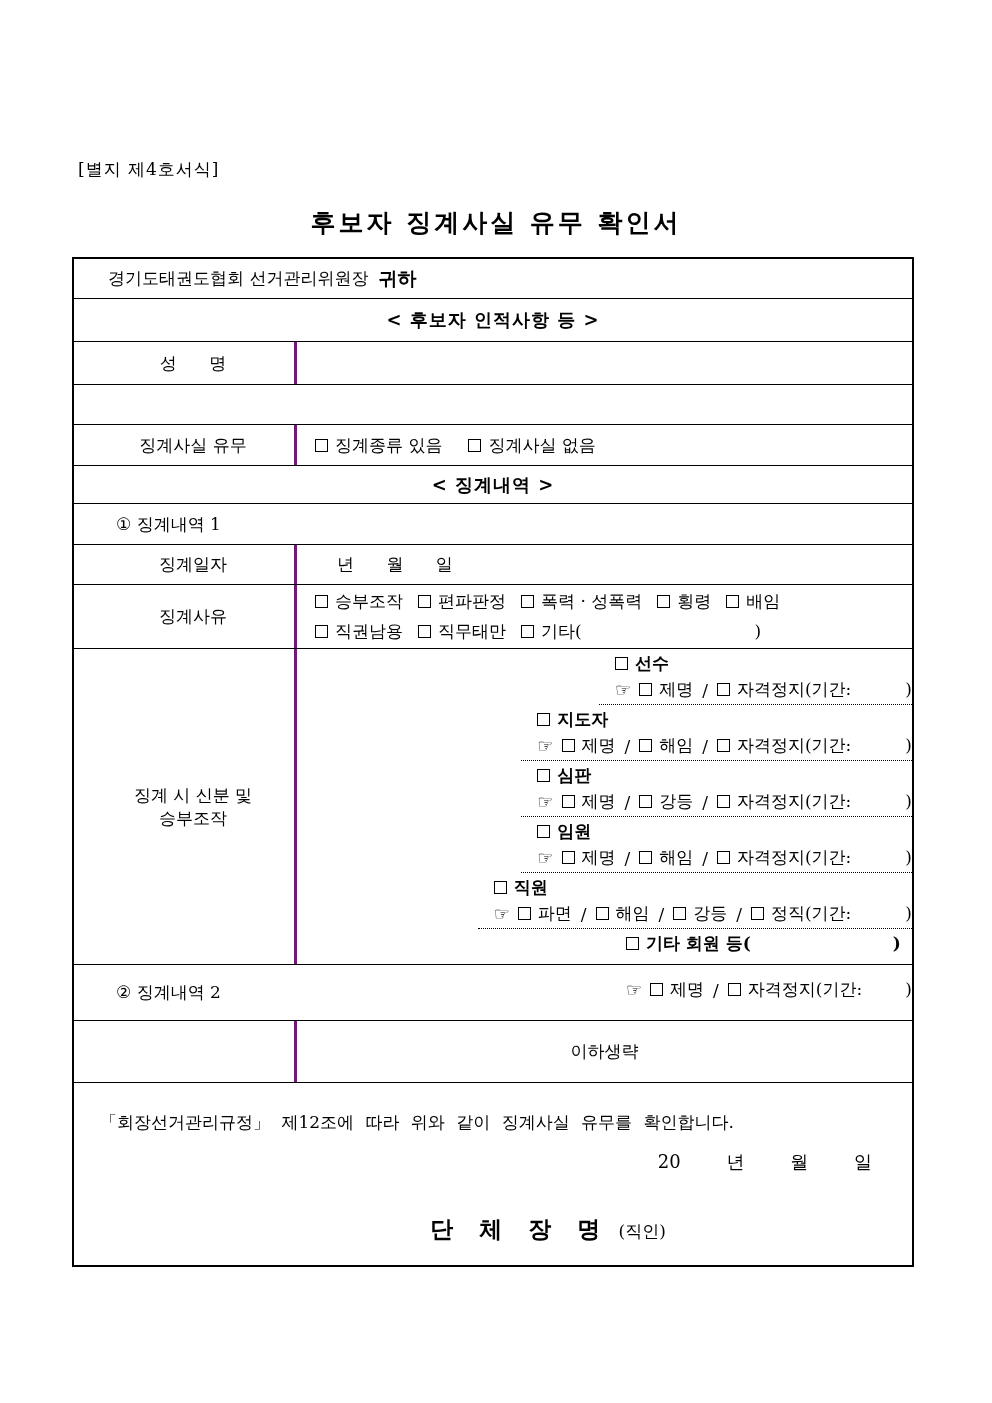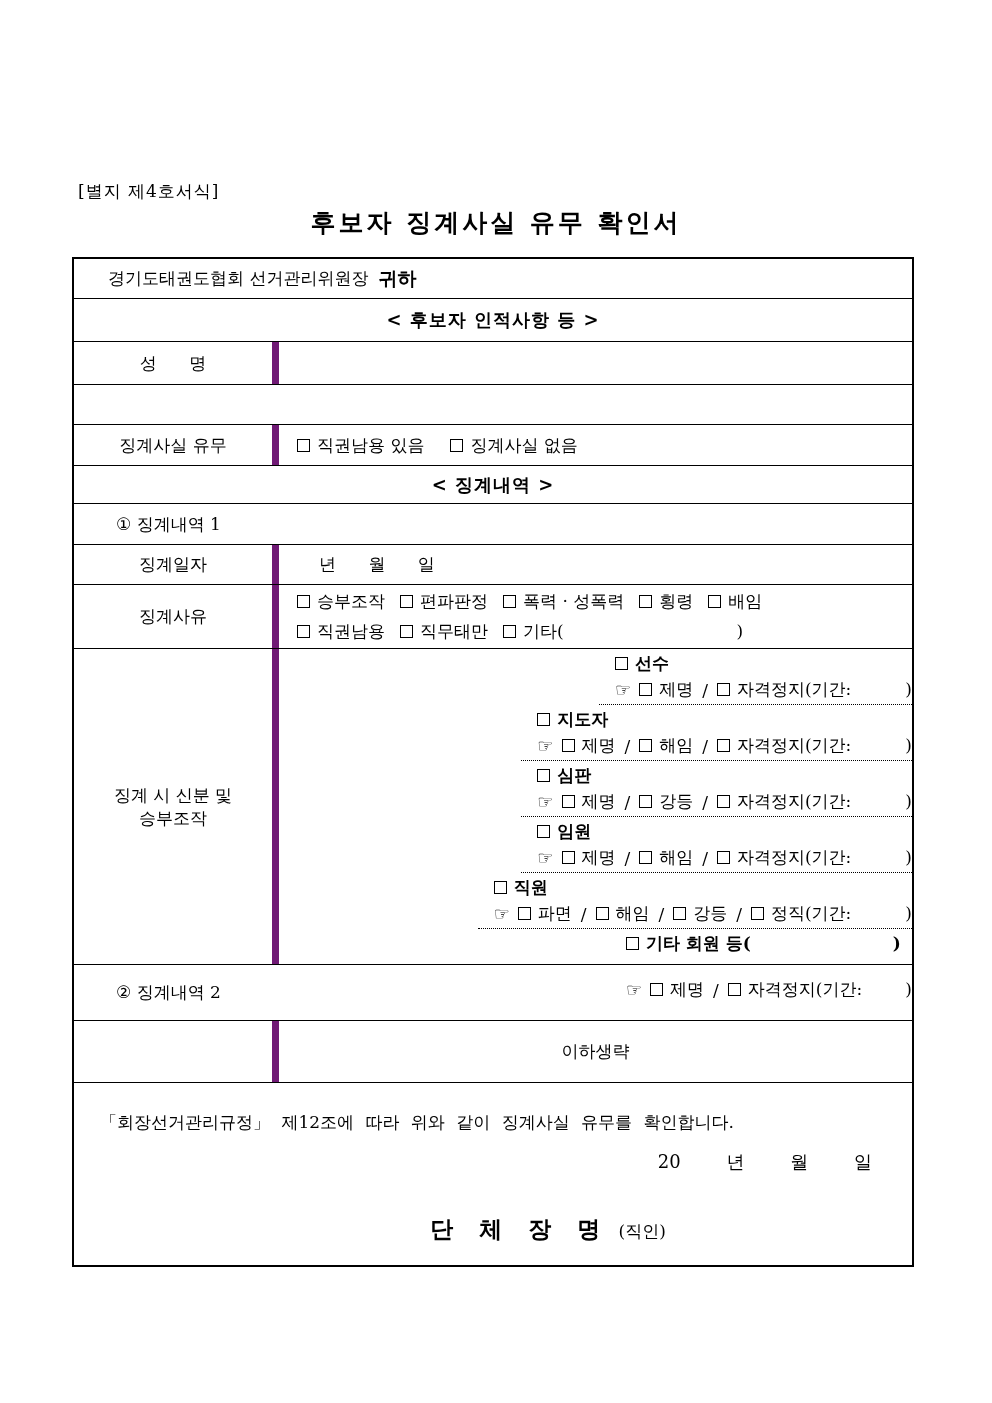--- a/index.html
+++ b/index.html
@@ -8,21 +8,21 @@
     position: relative;
     width: 992px;
     height: 1403px;
     font-family: "DejaVu Serif", "Liberation Serif", "DejaVu Sans", serif;
     color: #000;
     font-size: 17px;
   }
   .form-label {
     position: absolute;
     left: 78px;
-    top: 180px;
+    top: 158px;
     font-size: 17px;
     letter-spacing: 1px;
   }
   .doc-title {
     position: absolute;
     left: 0; right: 0;
     top: 206px;
     text-align: center;
     font-size: 25px;
     font-weight: bold;
@@ -33,28 +33,29 @@
     left: 72px;
     top: 257px;
     width: 842px;
     border: 2px solid #000;
     background: #fff;
   }
   .row { display: flex; align-items: stretch; border-bottom: 1px solid #000; }
   .row:last-child { border-bottom: none; }
   .lcell {
     flex: 0 0 205px;
-    border-right: 7px solid #701a75;
+    border-right: 3px solid #701a75;
     display: flex;
     flex-direction: column;
     align-items: center;
     justify-content: center;
     text-align: center;
     white-space: pre-wrap;
     line-height: 1.35;
+    margin-left: 18px;
   }
   .rcell {
     flex: 1;
     display: flex;
     align-items: center;
     padding-left: 18px;
     white-space: pre-wrap;
   }
   .rcell.center { justify-content: center; padding-left: 0; }
   .full { flex: 1; display: flex; align-items: center; }
@@ -131,21 +132,21 @@
     <div class="lcell">성      명</div>
     <div class="rcell"></div>
   </div>
 
   <div class="row h52">
     <div class="rcell"></div>
   </div>
 
   <div class="row h41">
     <div class="lcell">징계사실 유무</div>
-    <div class="rcell cb-row" id="fact-options"><span class="cb-item"><span class="cb"></span><span>직권남용 있음</span></span><span class="cb-item"><span class="cb"></span><span>징계사실 없음</span></span></div>
+    <div class="rcell cb-row" id="fact-options"><span class="cb-item"><span class="cb"></span><span>징계종류 있음</span></span><span class="cb-item"><span class="cb"></span><span>징계사실 없음</span></span></div>
   </div>
 
   <div class="row h38">
     <div class="full center sec-header">&lt; 징계내역 &gt;</div>
   </div>
 
   <div class="row h41">
     <div class="full item-header">① 징계내역 1</div>
   </div>
 

